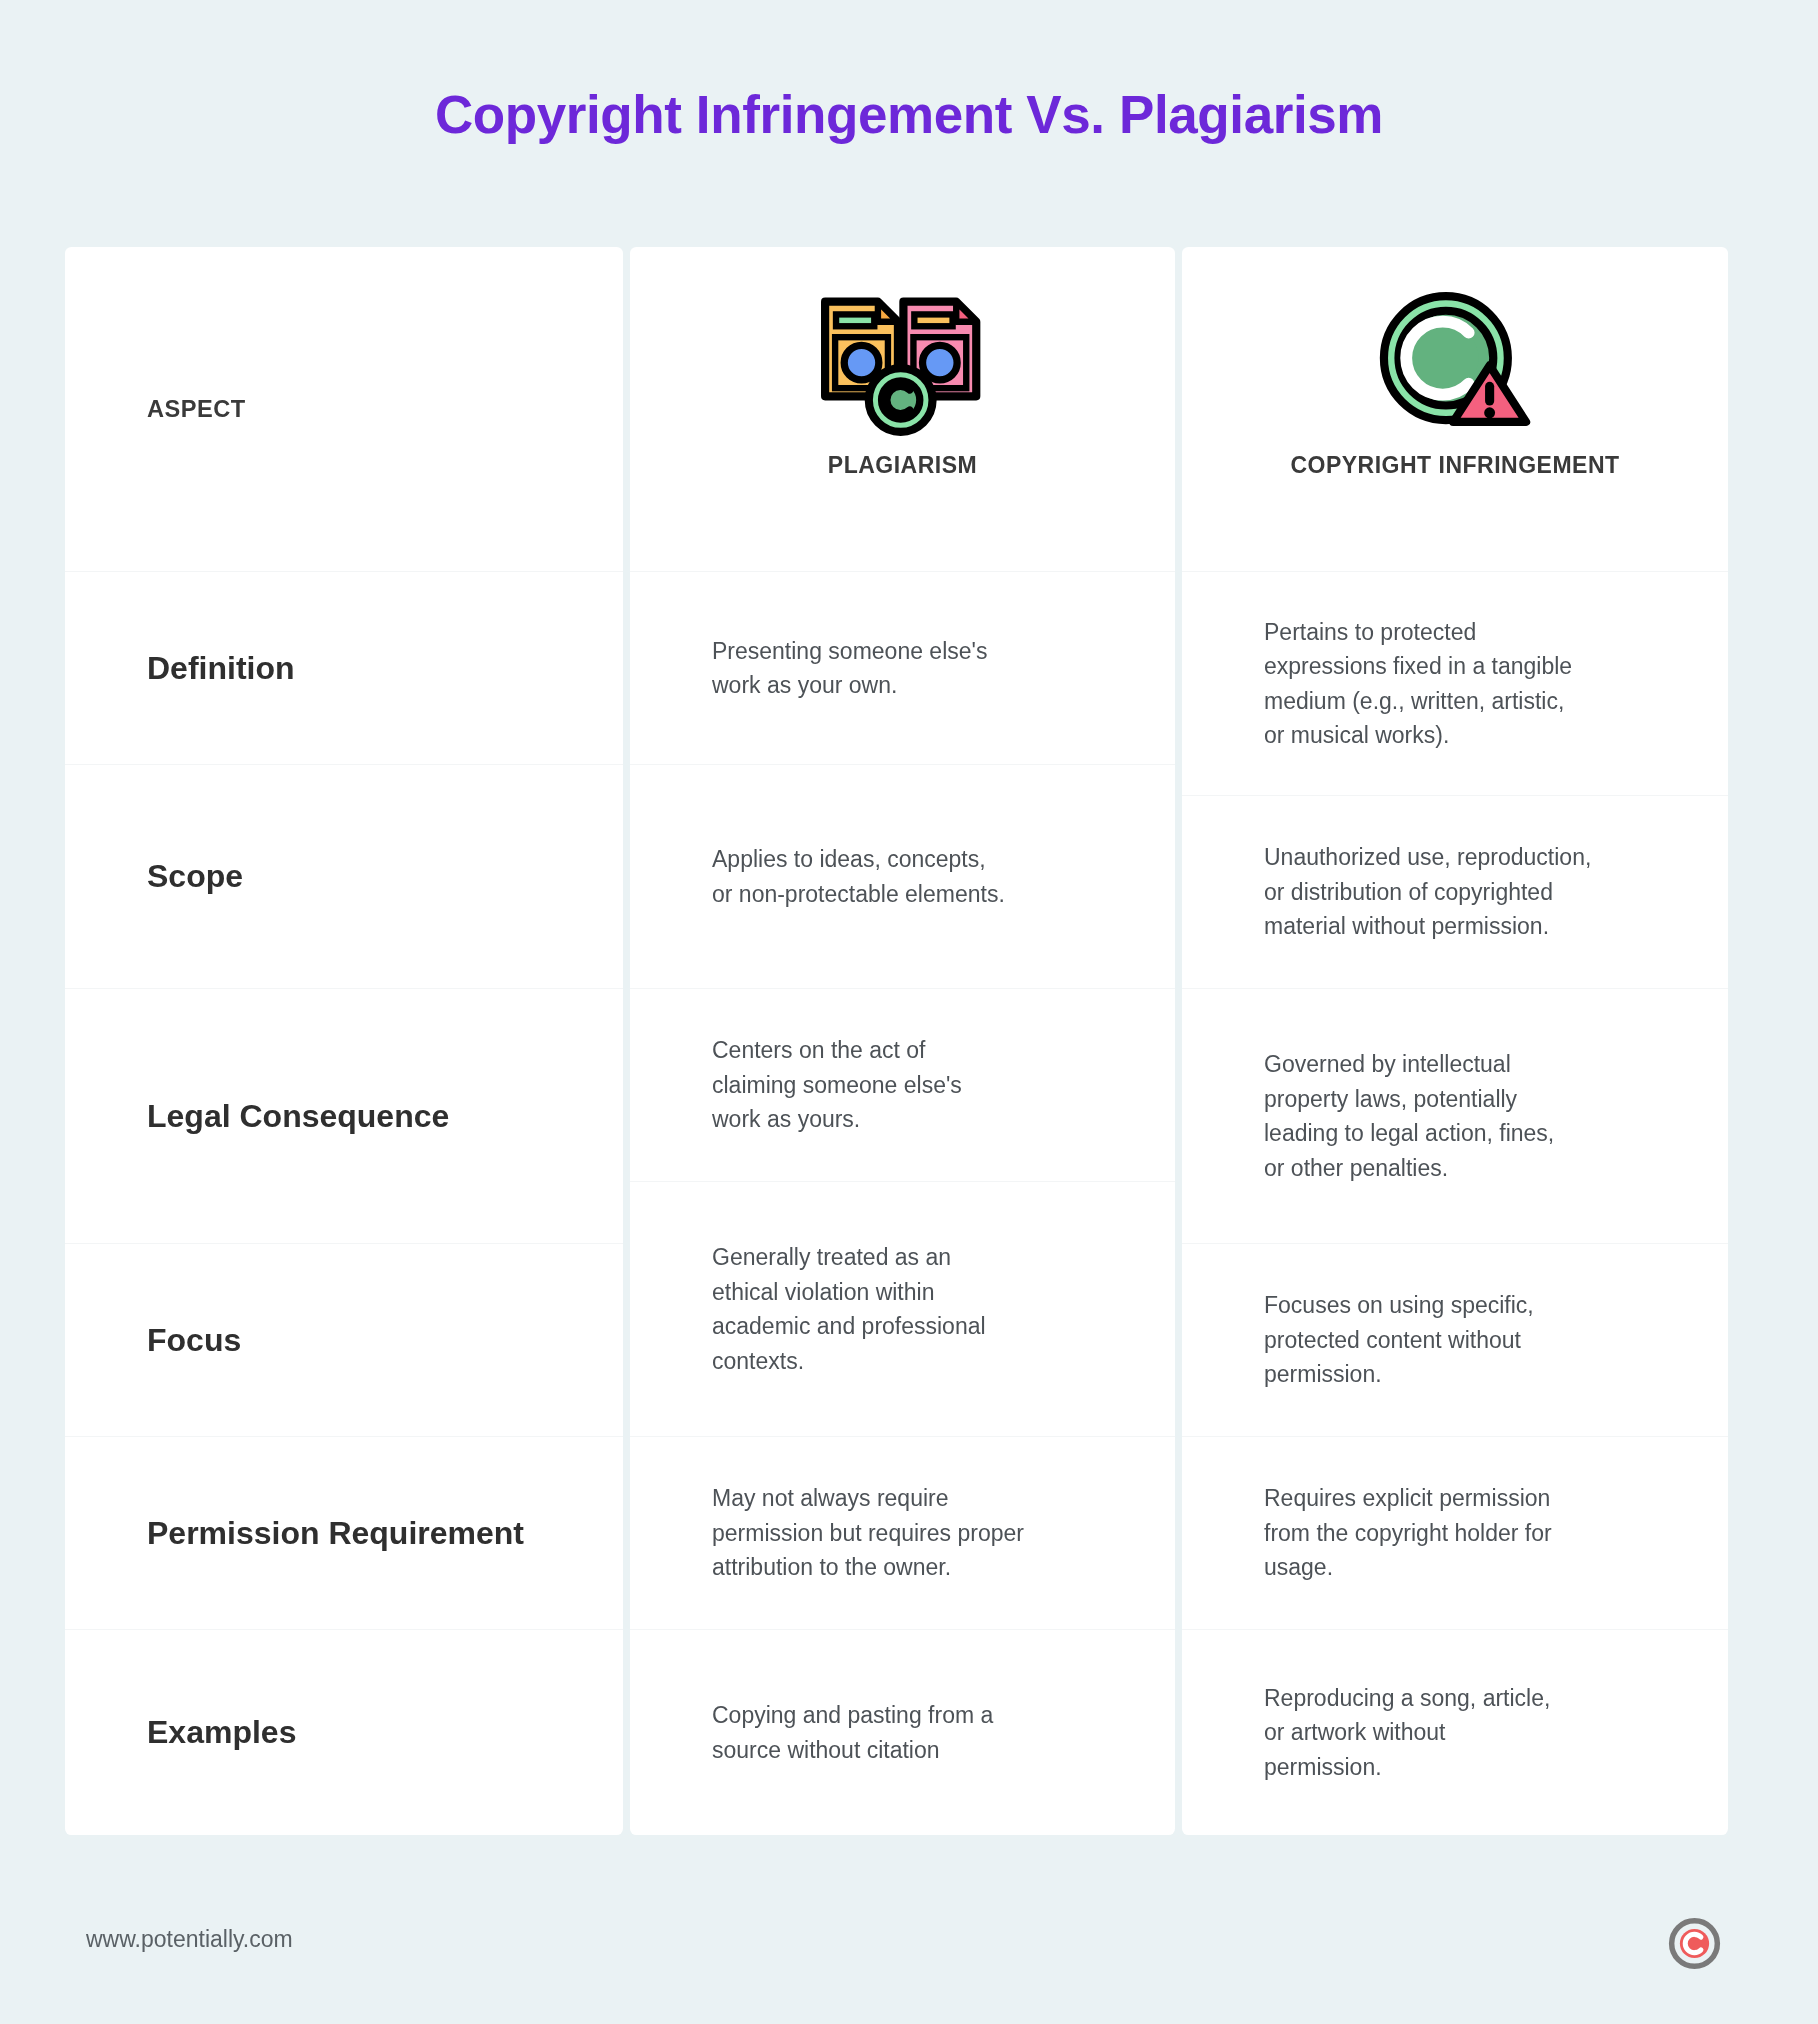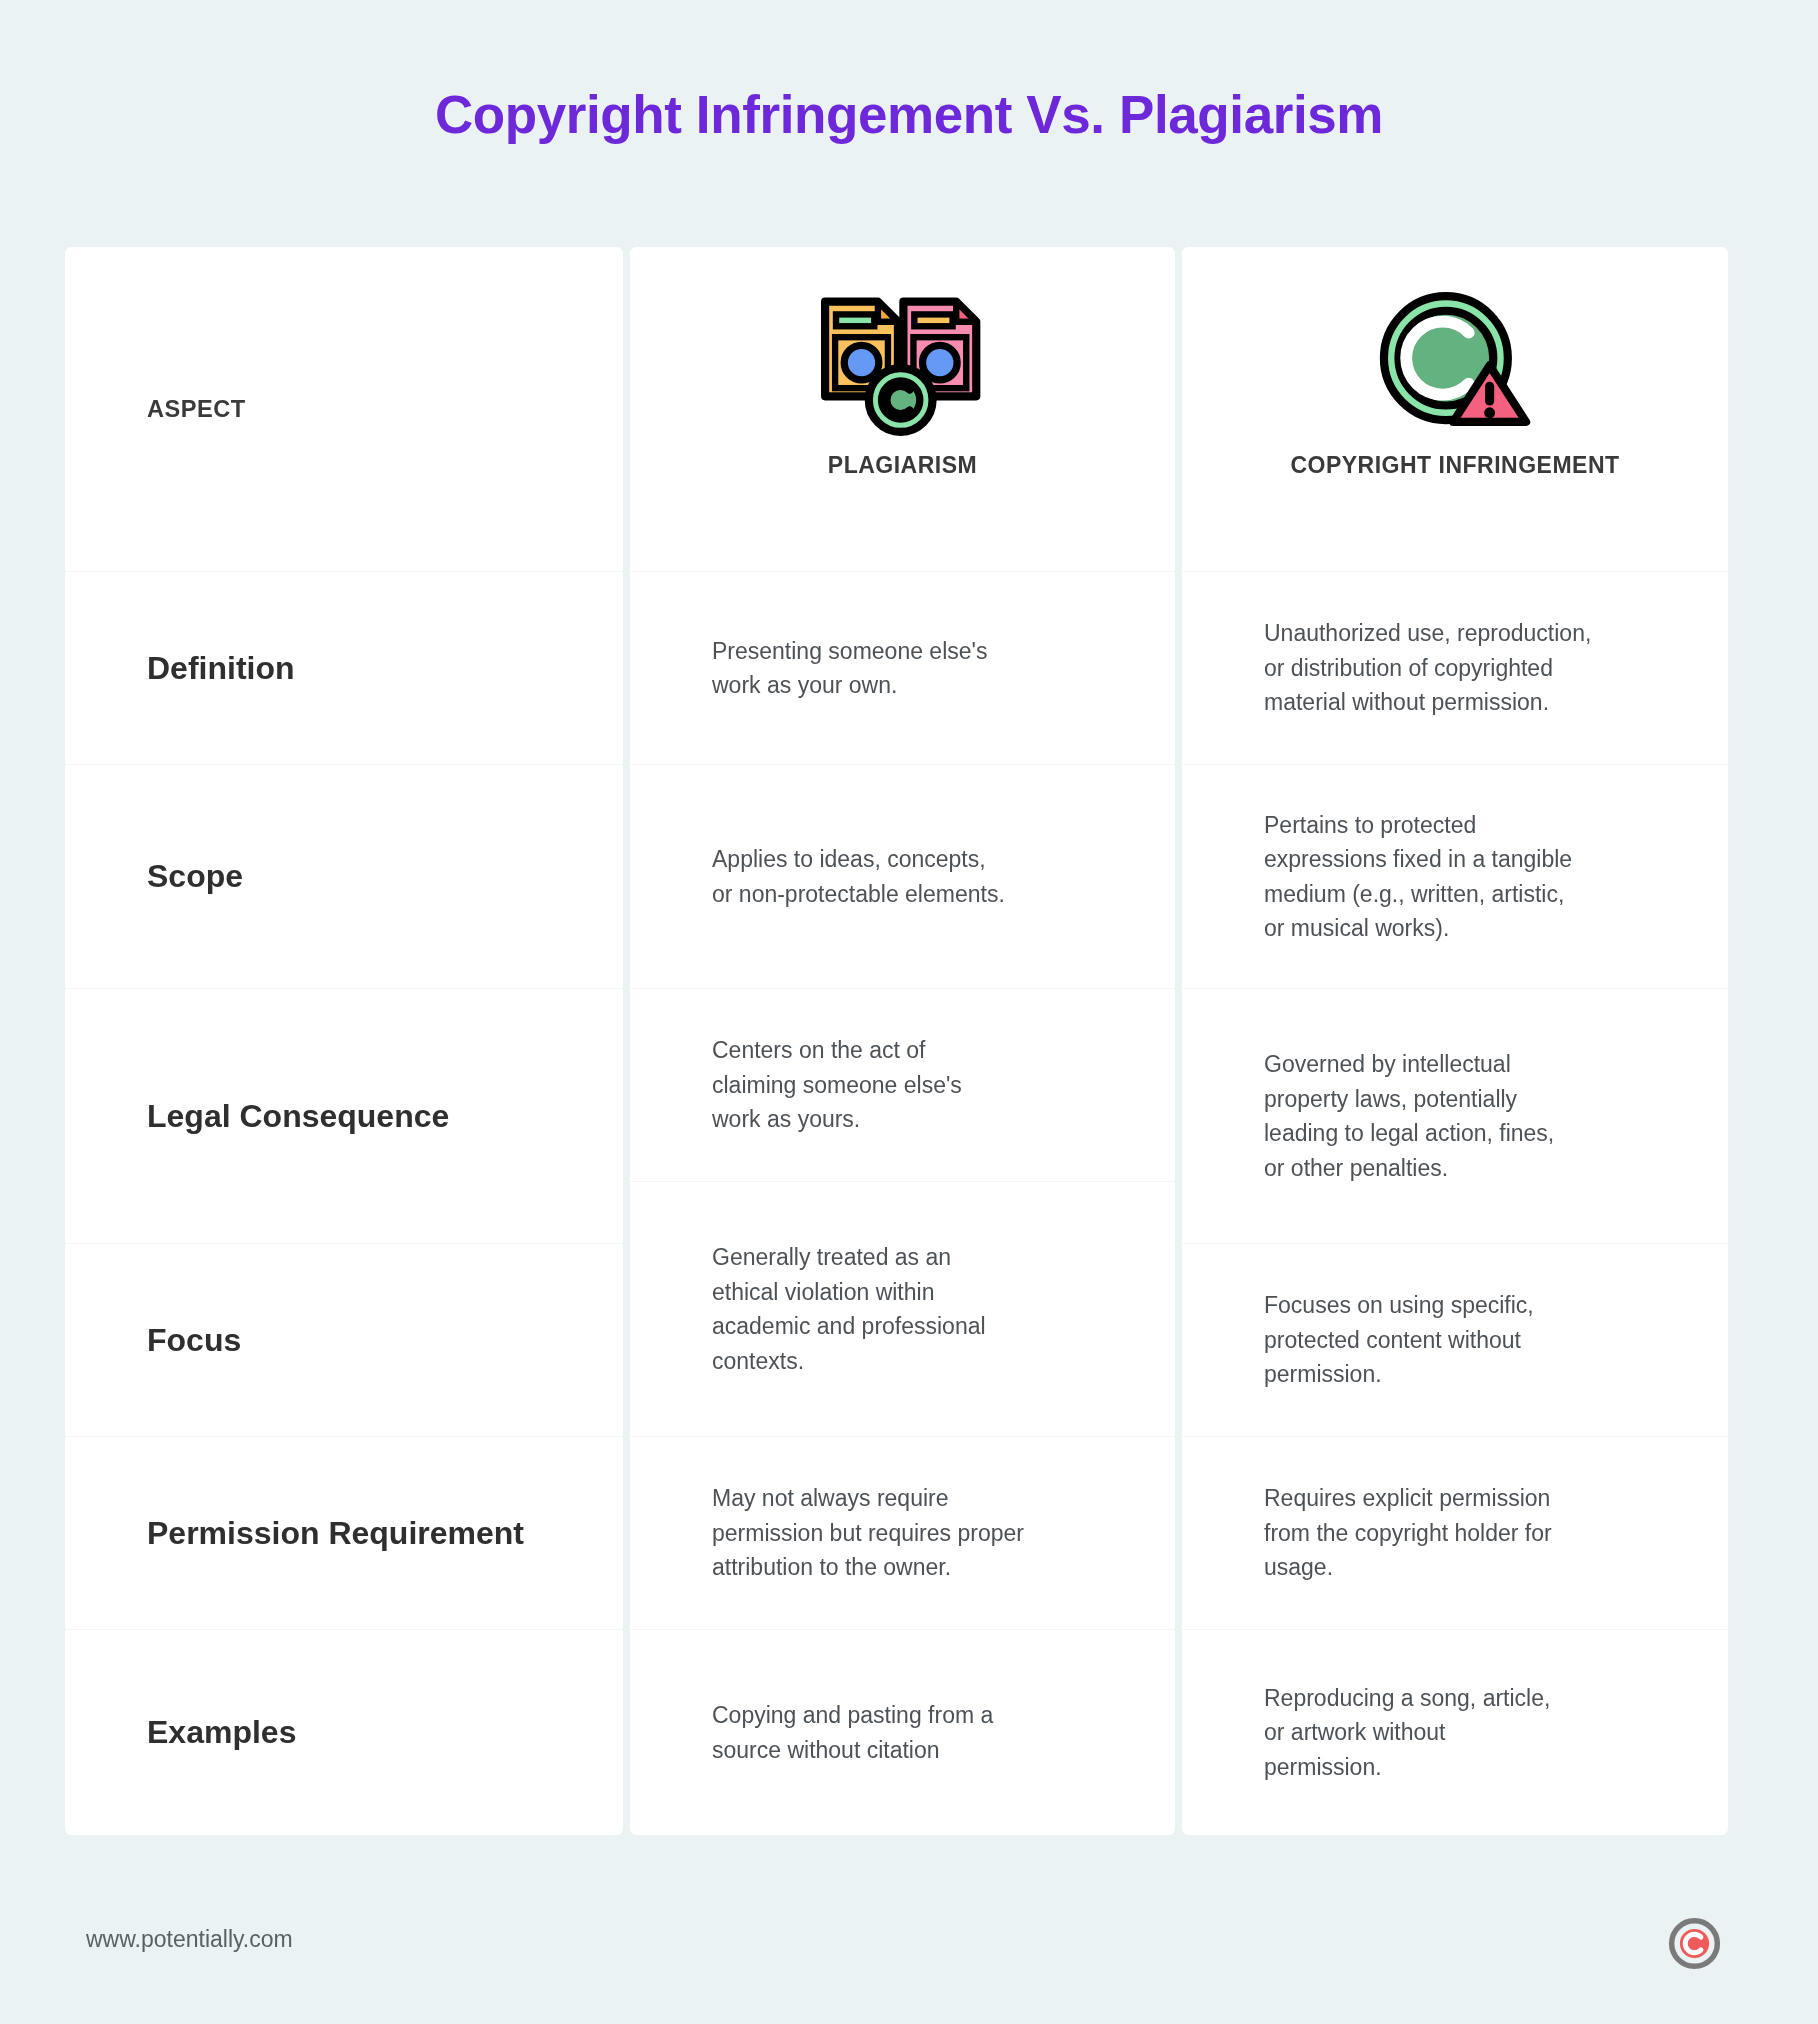--- a/index.html
+++ b/index.html
@@ -230,30 +230,30 @@
             <path d="M105 50 a40 40 0 1 0 0 56" fill="none" stroke="#fff" stroke-width="13" stroke-linecap="round"></path>
             <path d="M105 50 a40 40 0 1 0 0 56" fill="none" stroke="#000" stroke-width="0"></path>
 
             <path d="M128 86 l40 62 h-80 z" fill="#f4607f" stroke="#000" stroke-width="9" stroke-linejoin="round"></path>
             <rect x="123" y="104" width="10" height="26" rx="5" fill="#000"></rect>
             <circle cx="128" cy="138" r="6" fill="#000"></circle>
           </svg>
         </div>
         <div class="htext">COPYRIGHT INFRINGEMENT</div>
       </div>
-      <div class="cell body r0">
-        <div class="btext">Unauthorized use, reproduction,
-or distribution of copyrighted
-material without permission.</div>
-      </div>
       <div class="cell body r1">
         <div class="btext">Pertains to protected
 expressions fixed in a tangible
 medium (e.g., written, artistic,
 or musical works).</div>
+      </div>
+      <div class="cell body r0">
+        <div class="btext">Unauthorized use, reproduction,
+or distribution of copyrighted
+material without permission.</div>
       </div>
       <div class="cell body r2">
         <div class="btext">Governed by intellectual
 property laws, potentially
 leading to legal action, fines,
 or other penalties.</div>
       </div>
       <div class="cell body r3">
         <div class="btext">Focuses on using specific,
 protected content without

